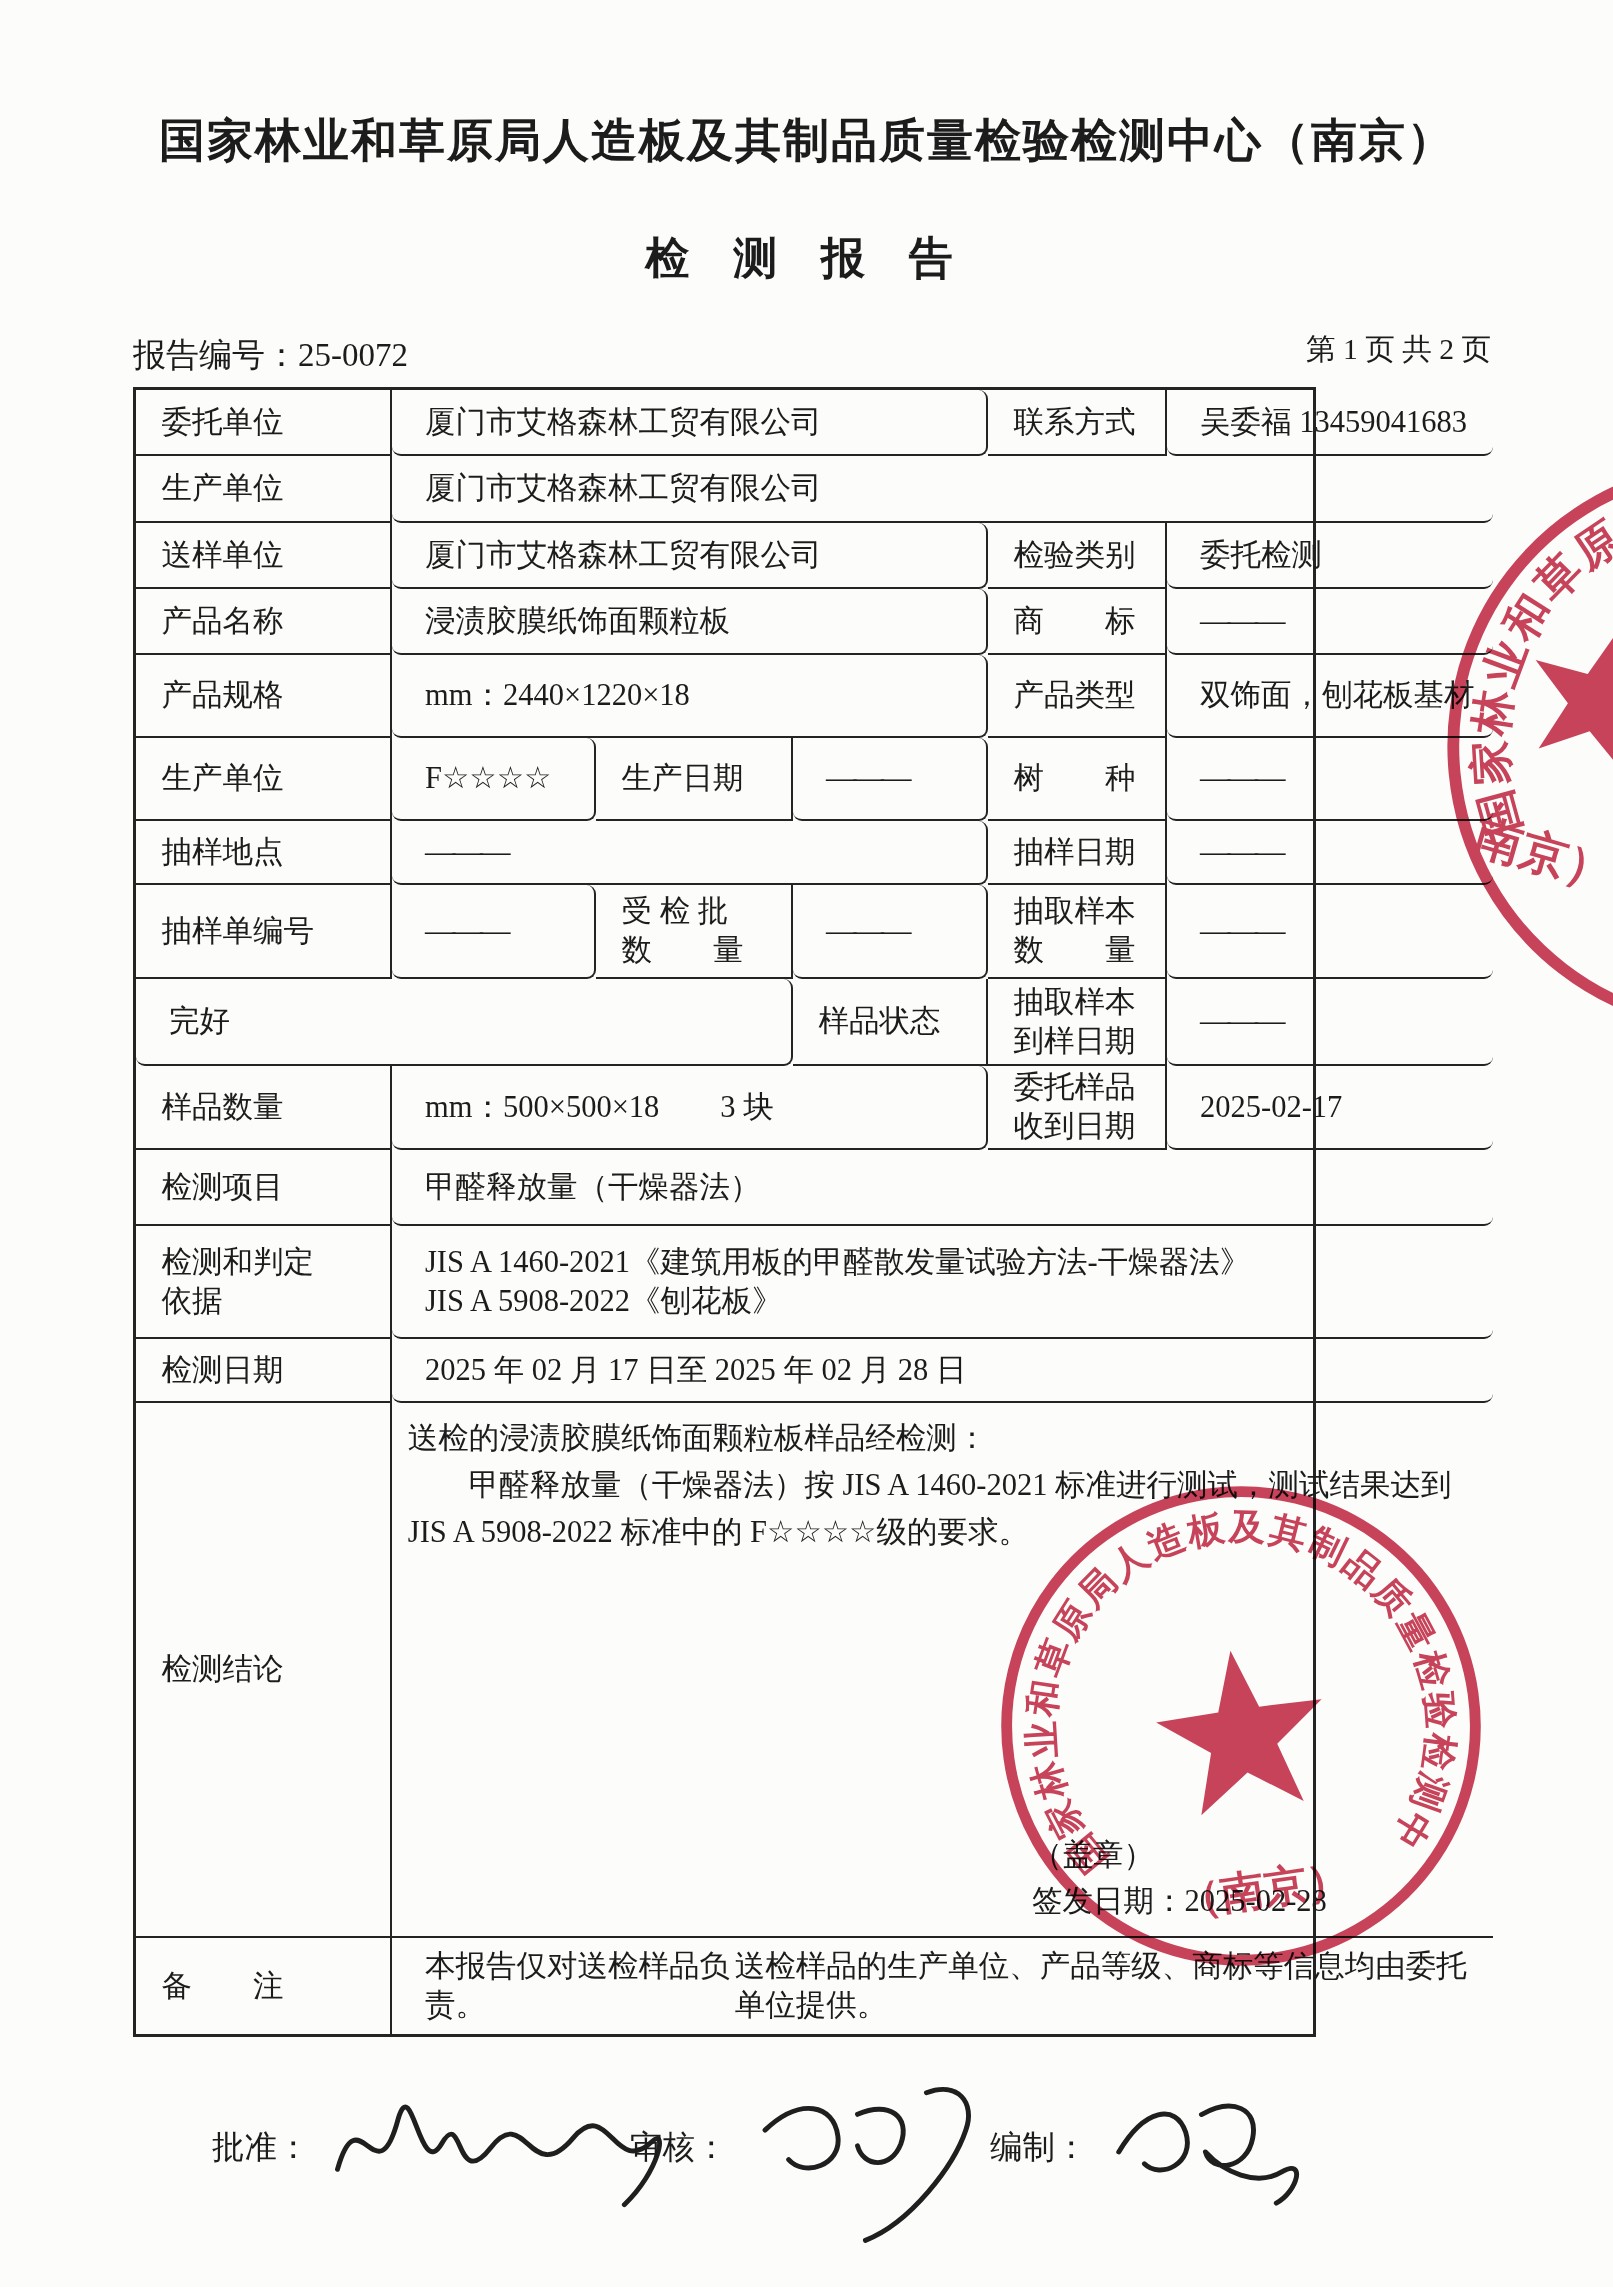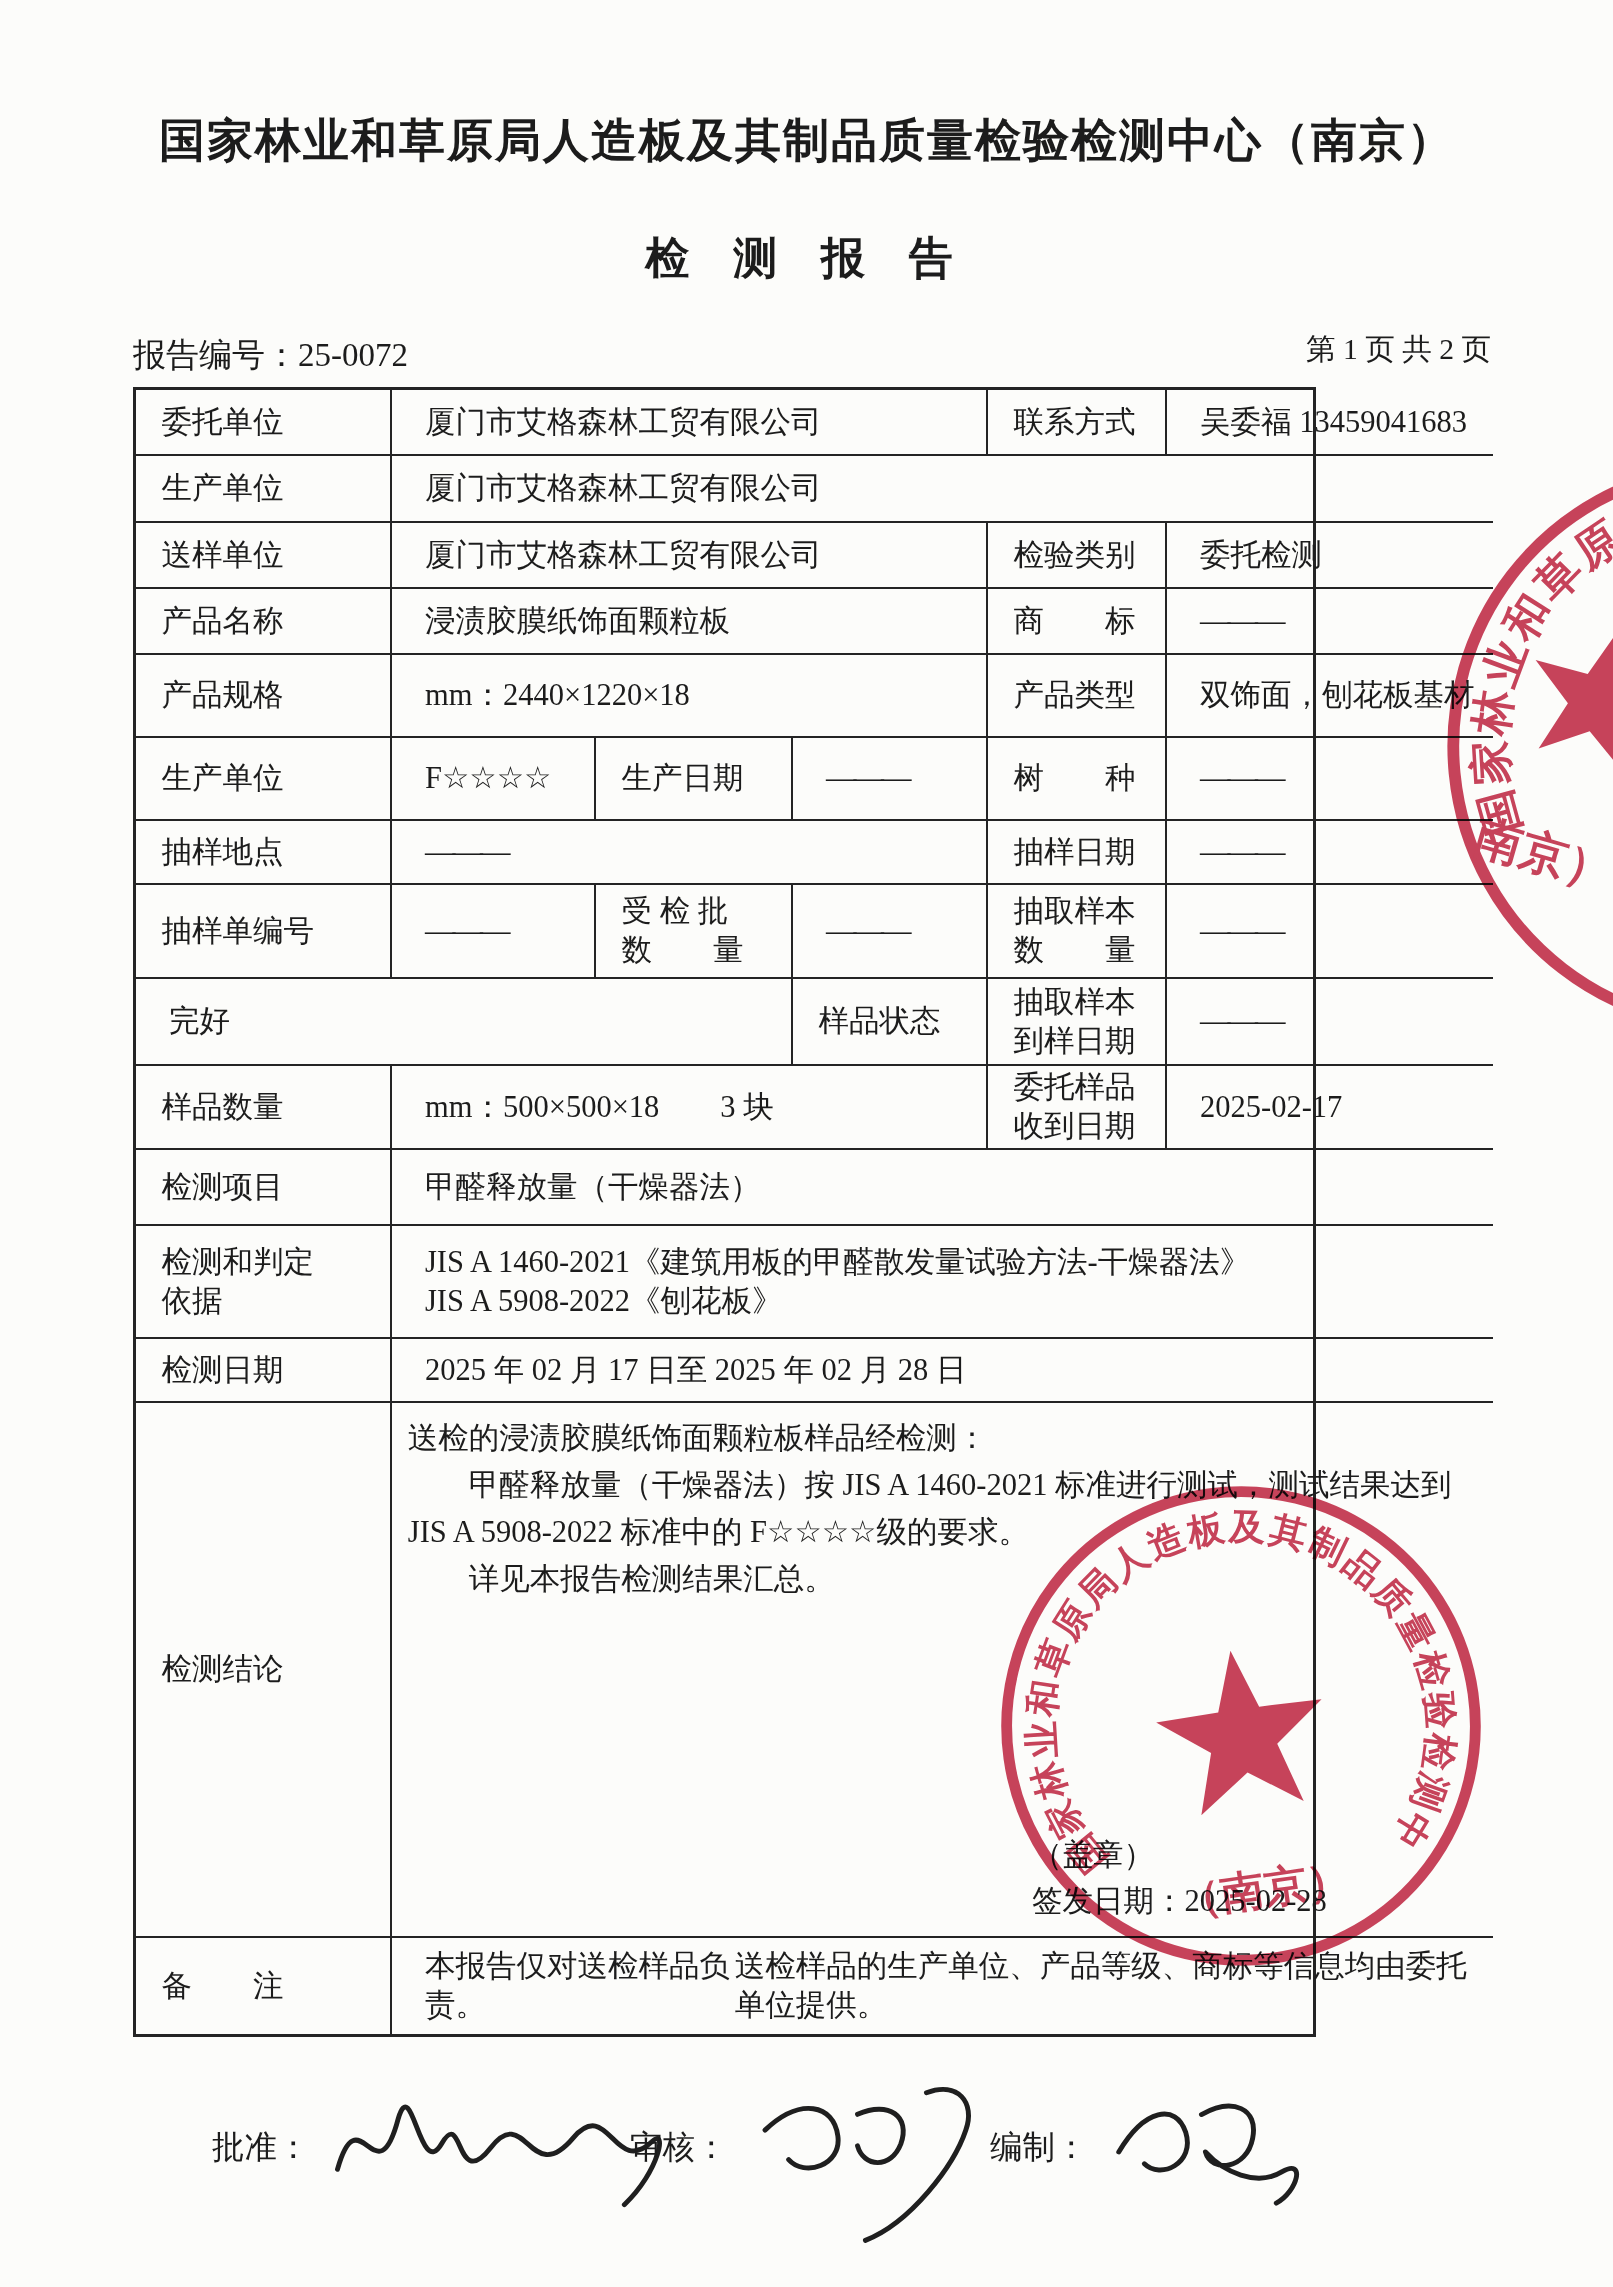--- a/index.html
+++ b/index.html
@@ -35,21 +35,21 @@
     border-right:2px solid #242424; border-bottom:2px solid #242424;
     display:flex; align-items:center;
     padding:2px 9.9px 2px 25.6px; box-sizing:border-box;
     line-height:39px;
   }
   .cell.pre { white-space:pre-line; }
   .cell.lc { border-right:none; }
   .cell.lr { border-bottom:none; }
   .s3 { grid-column:span 3; }
   .s5 { grid-column:span 5; }
-  .val { padding-left:33px; }
+  .val { padding-left:33px;border-radius:9px; }
   .dash { letter-spacing:-0.1em; }
   .concl { display:block; position:relative; padding:11.8px 23.6px 0 15.8px; }
   .concl p { margin:0; line-height:47px; }
   .concl p.ind { text-indent:2em; }
   .seal-note { position:absolute; left:640px; top:429px; line-height:46px; white-space:nowrap; }
 
   .sig-row { position:absolute; top:2069px; left:0; width:100%; height:187px; font-size:32.5px; }
   .sig-group { position:absolute; top:57px; }
   .sig-group svg { position:absolute; top:-51px; left:113px; }
   .sig-g1 { left:212px; }
@@ -139,21 +139,20 @@
     <div class="cell s5 lc val pre">JIS A 1460-2021《建筑用板的甲醛散发量试验方法-干燥器法》
 JIS A 5908-2022《刨花板》</div>
 
     <div class="cell">检测日期</div>
     <div class="cell s5 lc val">2025 年 02 月 17 日至 2025 年 02 月 28 日</div>
 
     <div class="cell">检测结论</div>
     <div class="cell s5 lc concl">
       <p>送检的浸渍胶膜纸饰面颗粒板样品经检测：</p>
       <p class="ind">甲醛释放量（干燥器法）按 JIS A 1460-2021 标准进行测试，测试结果达到 JIS A 5908-2022 标准中的 F☆☆☆☆级的要求。</p>
-      <p class="ind">详见本报告检测结果汇总。</p>
       <div class="seal-note">
         <span>（盖章）</span><br>
         <span>签发日期：</span><span>2025-02-28</span>
       </div>
     </div>
 
     <div class="cell lr">备　　注</div>
     <div class="cell s5 lc lr val pre"><span>本报告仅对送检样品负责。</span><br><span>送检样品的生产单位、产品等级、商标等信息均由委托单位提供。</span></div>
   </div>
 

